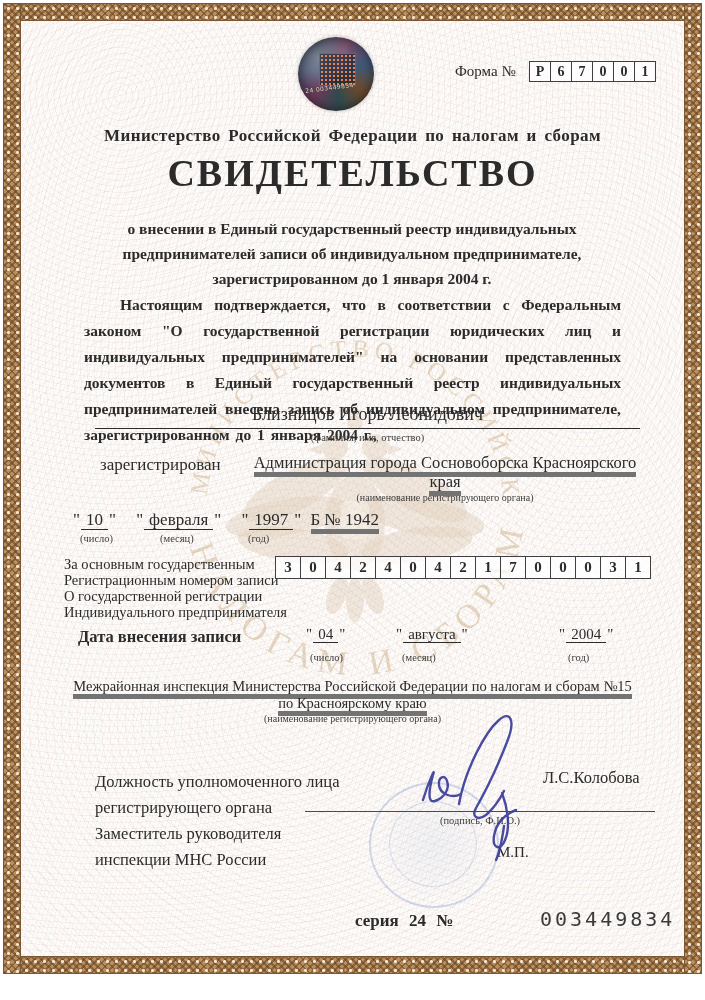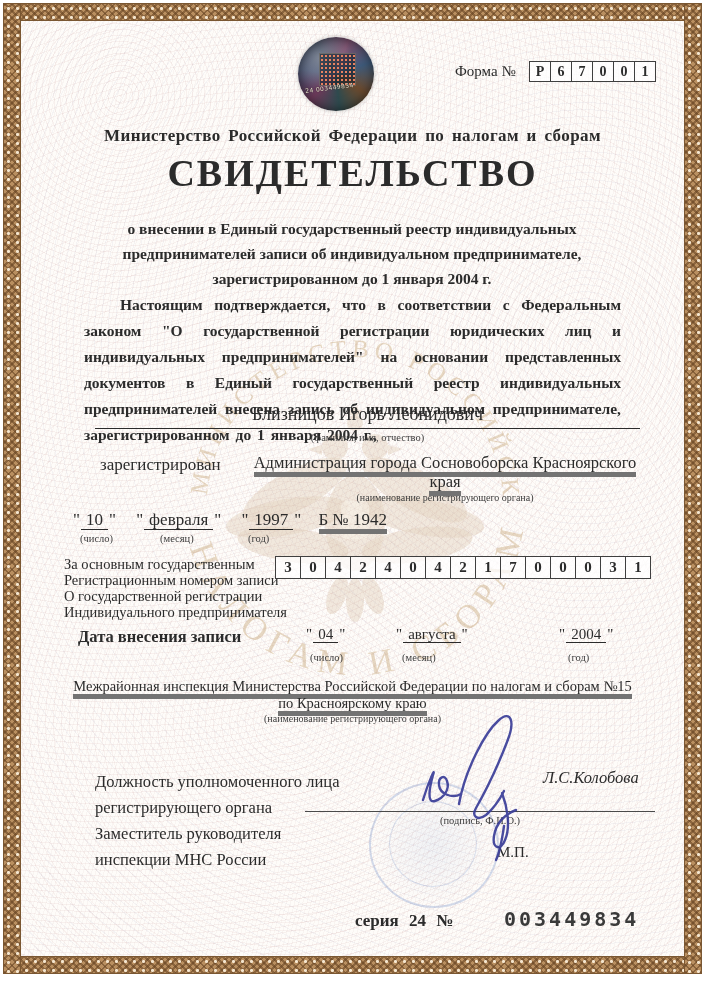--- a/index.html
+++ b/index.html
@@ -146,21 +146,21 @@
   <div class="abs center" style="left:240px;width:410px;top:453px;font-size:16.5px;line-height:19px;">
     <span class="uline">Администрация города Сосновоборска Красноярского</span><br>
     <span class="uline">края</span>
   </div>
   <div class="abs cap center" style="left:240px;width:410px;top:492px;font-size:10px;">(наименование регистрирующего органа)</div>
 
   <div class="abs" style="left:72px;top:510px;font-size:17px;">
     <span class="q">"</span><span class="dval">10</span><span class="q">"</span>
     <span style="padding-left:14px;"><span class="q">"</span><span class="dval">февраля</span><span class="q">"</span></span>
     <span style="padding-left:14px;"><span class="q">"</span><span class="dval">1997</span><span class="q">"</span></span>
-    <span class="uline" style="margin-left:12px;text-align:right;">Б № 1942</span>
+    <span class="uline" style="margin-left:4px;text-align:right;">Б № 1942</span>
   </div>
   <div class="abs cap" style="left:80px;top:533px;">(число)</div>
   <div class="abs cap" style="left:160px;top:533px;">(месяц)</div>
   <div class="abs cap" style="left:248px;top:533px;">(год)</div>
 
   <div class="abs" style="left:64px;top:556px;font-size:14.5px;line-height:16px;">
     <div>За основным государственным</div>
     <div>Регистрационным номером записи</div>
     <div>О государственной регистрации</div>
     <div>Индивидуального предпринимателя</div>
@@ -202,30 +202,30 @@
     <div>регистрирующего органа</div>
     <div>Заместитель руководителя</div>
     <div>инспекции МНС России</div>
   </div>
 
   <div class="stamp">
       <div class="stamp-inner"></div>
     </div>
 
   <div class="abs sig-line"></div>
-  <div class="abs" style="left:543px;top:768px;font-size:16.5px;font-style:italic;">Л.С.Колобова</div>
+  <div class="abs" style="left:543px;top:768px;font-size:16.5px;">Л.С.Колобова</div>
   <div class="abs cap center" style="left:305px;width:350px;top:815px;">(подпись, Ф.И.О.)</div>
 
   <svg class="sig-svg" width="160" height="160" viewBox="0 0 160 160">
     <g fill="none" stroke="#3a3d98" stroke-width="2.4" stroke-linecap="round" opacity=".92">
       <path d="M18,92 C24,72 31,58 28,67 C25,78 21,96 30,93 C39,90 45,81 42,73 C40,66 33,69 34,77 C35,86 47,91 56,86"></path>
       <path d="M54,96 C60,62 80,24 94,12 C105,2 111,12 102,34 C92,60 79,86 71,100 C66,109 73,113 81,107 C89,100 95,91 99,83"></path>
       <path d="M97,85 C102,98 106,118 100,132 C96,143 87,141 89,128 C91,115 100,106 111,102"></path>
       <path d="M99,118 C97,132 94,146 91,152"></path>
     </g>
   </svg>
 
   <div class="abs" style="left:497px;top:844px;font-size:15px;">М.П.</div>
 
   <div class="abs b" style="left:355px;top:911px;font-size:17px;word-spacing:6px;">серия 24 №</div>
-  <div class="abs series-num" style="left:504px;top:907px;font-weight:bold;">003449834</div>
+  <div class="abs series-num" style="left:540px;top:907px;">003449834</div>
 
 </div>
 
 </body></html>

